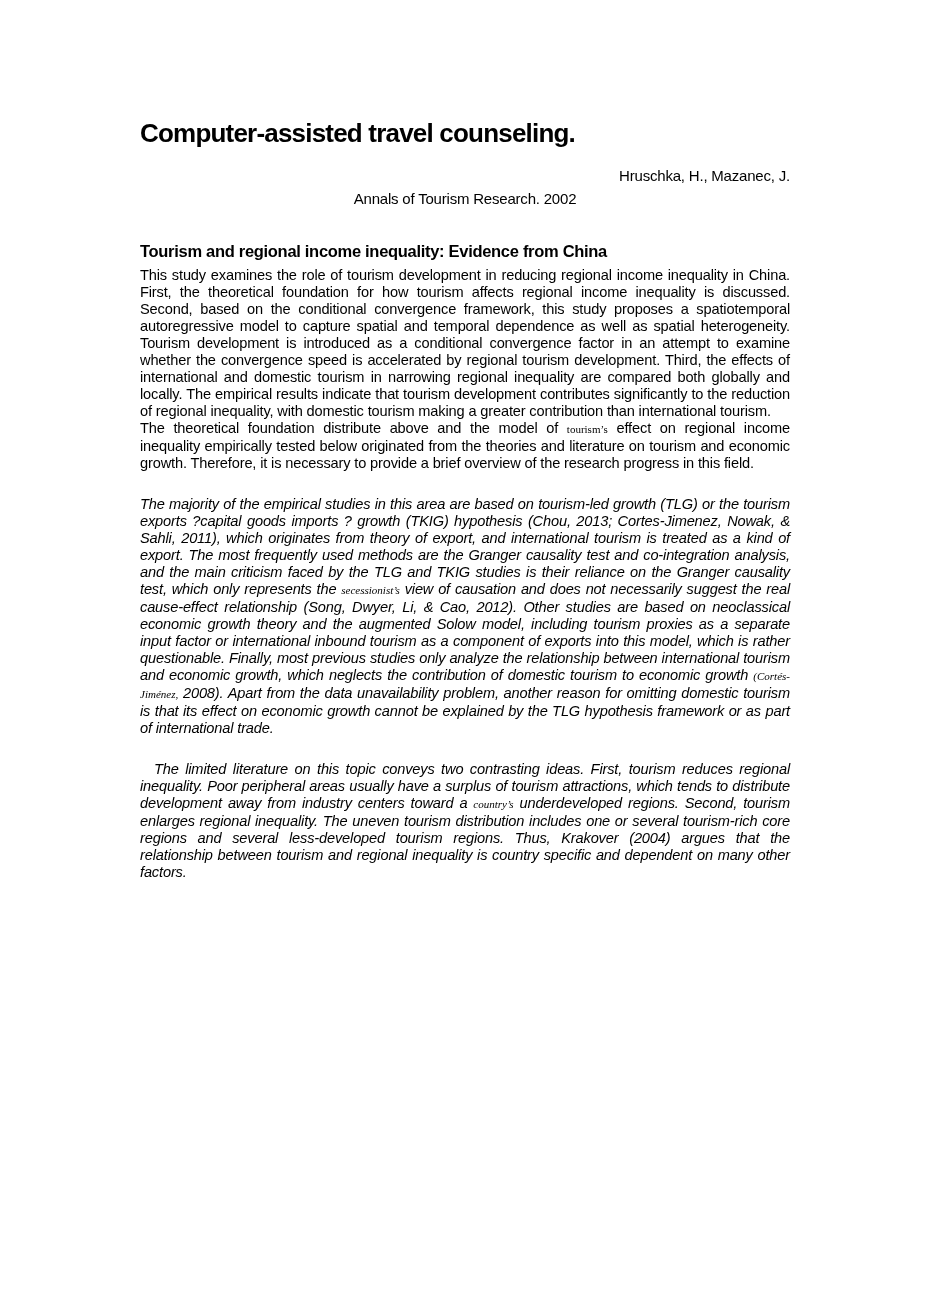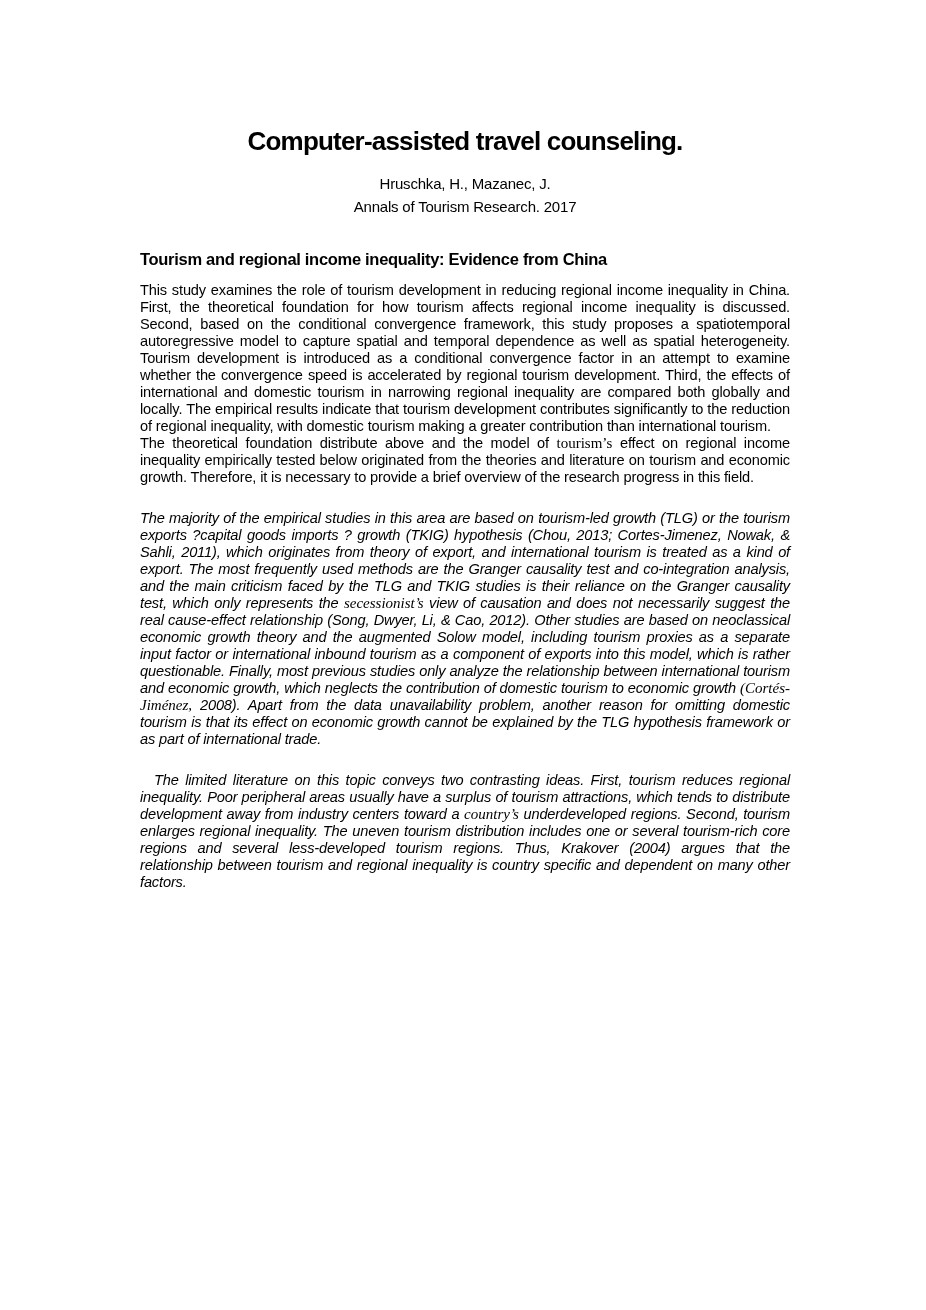--- a/index.html
+++ b/index.html
@@ -9,71 +9,71 @@
     background: #ffffff;
     color: #000000;
     font-family: "Liberation Sans", sans-serif;
   }
   .page {
     padding: 118px 136px 100px 140px;
     box-sizing: border-box;
     width: 926px;
   }
   h1.paper-title {
-    margin: 8px;
+    margin: 0;
     font-size: 26px;
     line-height: 1.2;
     font-weight: bold;
-    text-align: center;
+    text-align: left;
     letter-spacing: -0.8px;
   }
   .authors {
     margin-top: 16px;
     font-size: 15px;
     line-height: 1.45;
-    text-align: center;
+    text-align: right;
     letter-spacing: -0.2px;
   }
   .source {
     margin-top: 1px;
     font-size: 15px;
     line-height: 1.45;
     text-align: center;
     letter-spacing: -0.2px;
   }
   h2.section-heading {
-    margin: 31px 0 13px 0;
+    margin: 31px 0 6px 0;
     font-size: 16.5px;
     line-height: 1.25;
     font-weight: bold;
     letter-spacing: -0.3px;
   }
   .article-body p {
     margin: 0;
     font-size: 14.6px;
     line-height: 17px;
     text-align: justify;
     letter-spacing: -0.15px;
   }
   .article-body p.gap { margin-top: 24px; font-style: italic; }
   .article-body p.indent { text-indent: 14px; }
   .serif {
     font-family: "Liberation Serif", serif;
-    font-size: 15px;
+    font-size: 11px;
     letter-spacing: 0;
   }
 </style>
 </head>
 <body>
 
 <div class="page">
   <header>
     <h1 class="paper-title">Computer-assisted travel counseling.</h1>
     <div class="authors">Hruschka, H., Mazanec, J.</div>
-    <div class="source">Annals of Tourism Research. 2017</div>
+    <div class="source">Annals of Tourism Research. 2002</div>
   </header>
 
   <h2 class="section-heading">Tourism and regional income inequality: Evidence from China</h2>
 
   <div class="article-body" id="article-body">
       <p class=""><span>This study examines the role of tourism development in reducing regional income inequality in China. First, the theoretical foundation for how tourism affects regional income inequality is discussed. Second, based on the conditional convergence framework, this study proposes a spatiotemporal autoregressive model to capture spatial and temporal dependence as well as spatial heterogeneity. Tourism development is introduced as a conditional convergence factor in an attempt to examine whether the convergence speed is accelerated by regional tourism development. Third, the effects of international and domestic tourism in narrowing regional inequality are compared both globally and locally. The empirical results indicate that tourism development contributes significantly to the reduction of regional inequality, with domestic tourism making a greater contribution than international tourism.</span></p>
       <p class=""><span>The theoretical foundation distribute above and the model of </span><span class="serif">tourism’s</span><span> effect on regional income inequality empirically tested below originated from the theories and literature on tourism and economic growth. Therefore, it is necessary to provide a brief overview of the research progress in this field.</span></p>
       <p class="gap "><span>The majority of the empirical studies in this area are based on tourism-led growth (TLG) or the tourism exports ?capital goods imports ? growth (TKIG) hypothesis (Chou, 2013; Cortes-Jimenez, Nowak, &amp; Sahli, 2011), which originates from theory of export, and international tourism is treated as a kind of export. The most frequently used methods are the Granger causality test and co-integration analysis, and the main criticism faced by the TLG and TKIG studies is their reliance on the Granger causality test, which only represents the </span><span class="serif">secessionist’s</span><span> view of causation and does not necessarily suggest the real cause-effect relationship (Song, Dwyer, Li, &amp; Cao, 2012). Other studies are based on neoclassical economic growth theory and the augmented Solow model, including tourism proxies as a separate input factor or international inbound tourism as a component of exports into this model, which is rather questionable. Finally, most previous studies only analyze the relationship between international tourism and economic growth, which neglects the contribution of domestic tourism to economic growth </span><span class="serif">(Cortés-Jiménez,</span><span> 2008). Apart from the data unavailability problem, another reason for omitting domestic tourism is that its effect on economic growth cannot be explained by the TLG hypothesis framework or as part of international trade.</span></p>
       <p class="gap indent"><span>The limited literature on this topic conveys two contrasting ideas. First, tourism reduces regional inequality. Poor peripheral areas usually have a surplus of tourism attractions, which tends to distribute development away from industry centers toward a </span><span class="serif">country’s</span><span> underdeveloped regions. Second, tourism enlarges regional inequality. The uneven tourism distribution includes one or several tourism-rich core regions and several less-developed tourism regions. Thus, Krakover (2004) argues that the relationship between tourism and regional inequality is country specific and dependent on many other factors.</span></p>
     </div>

